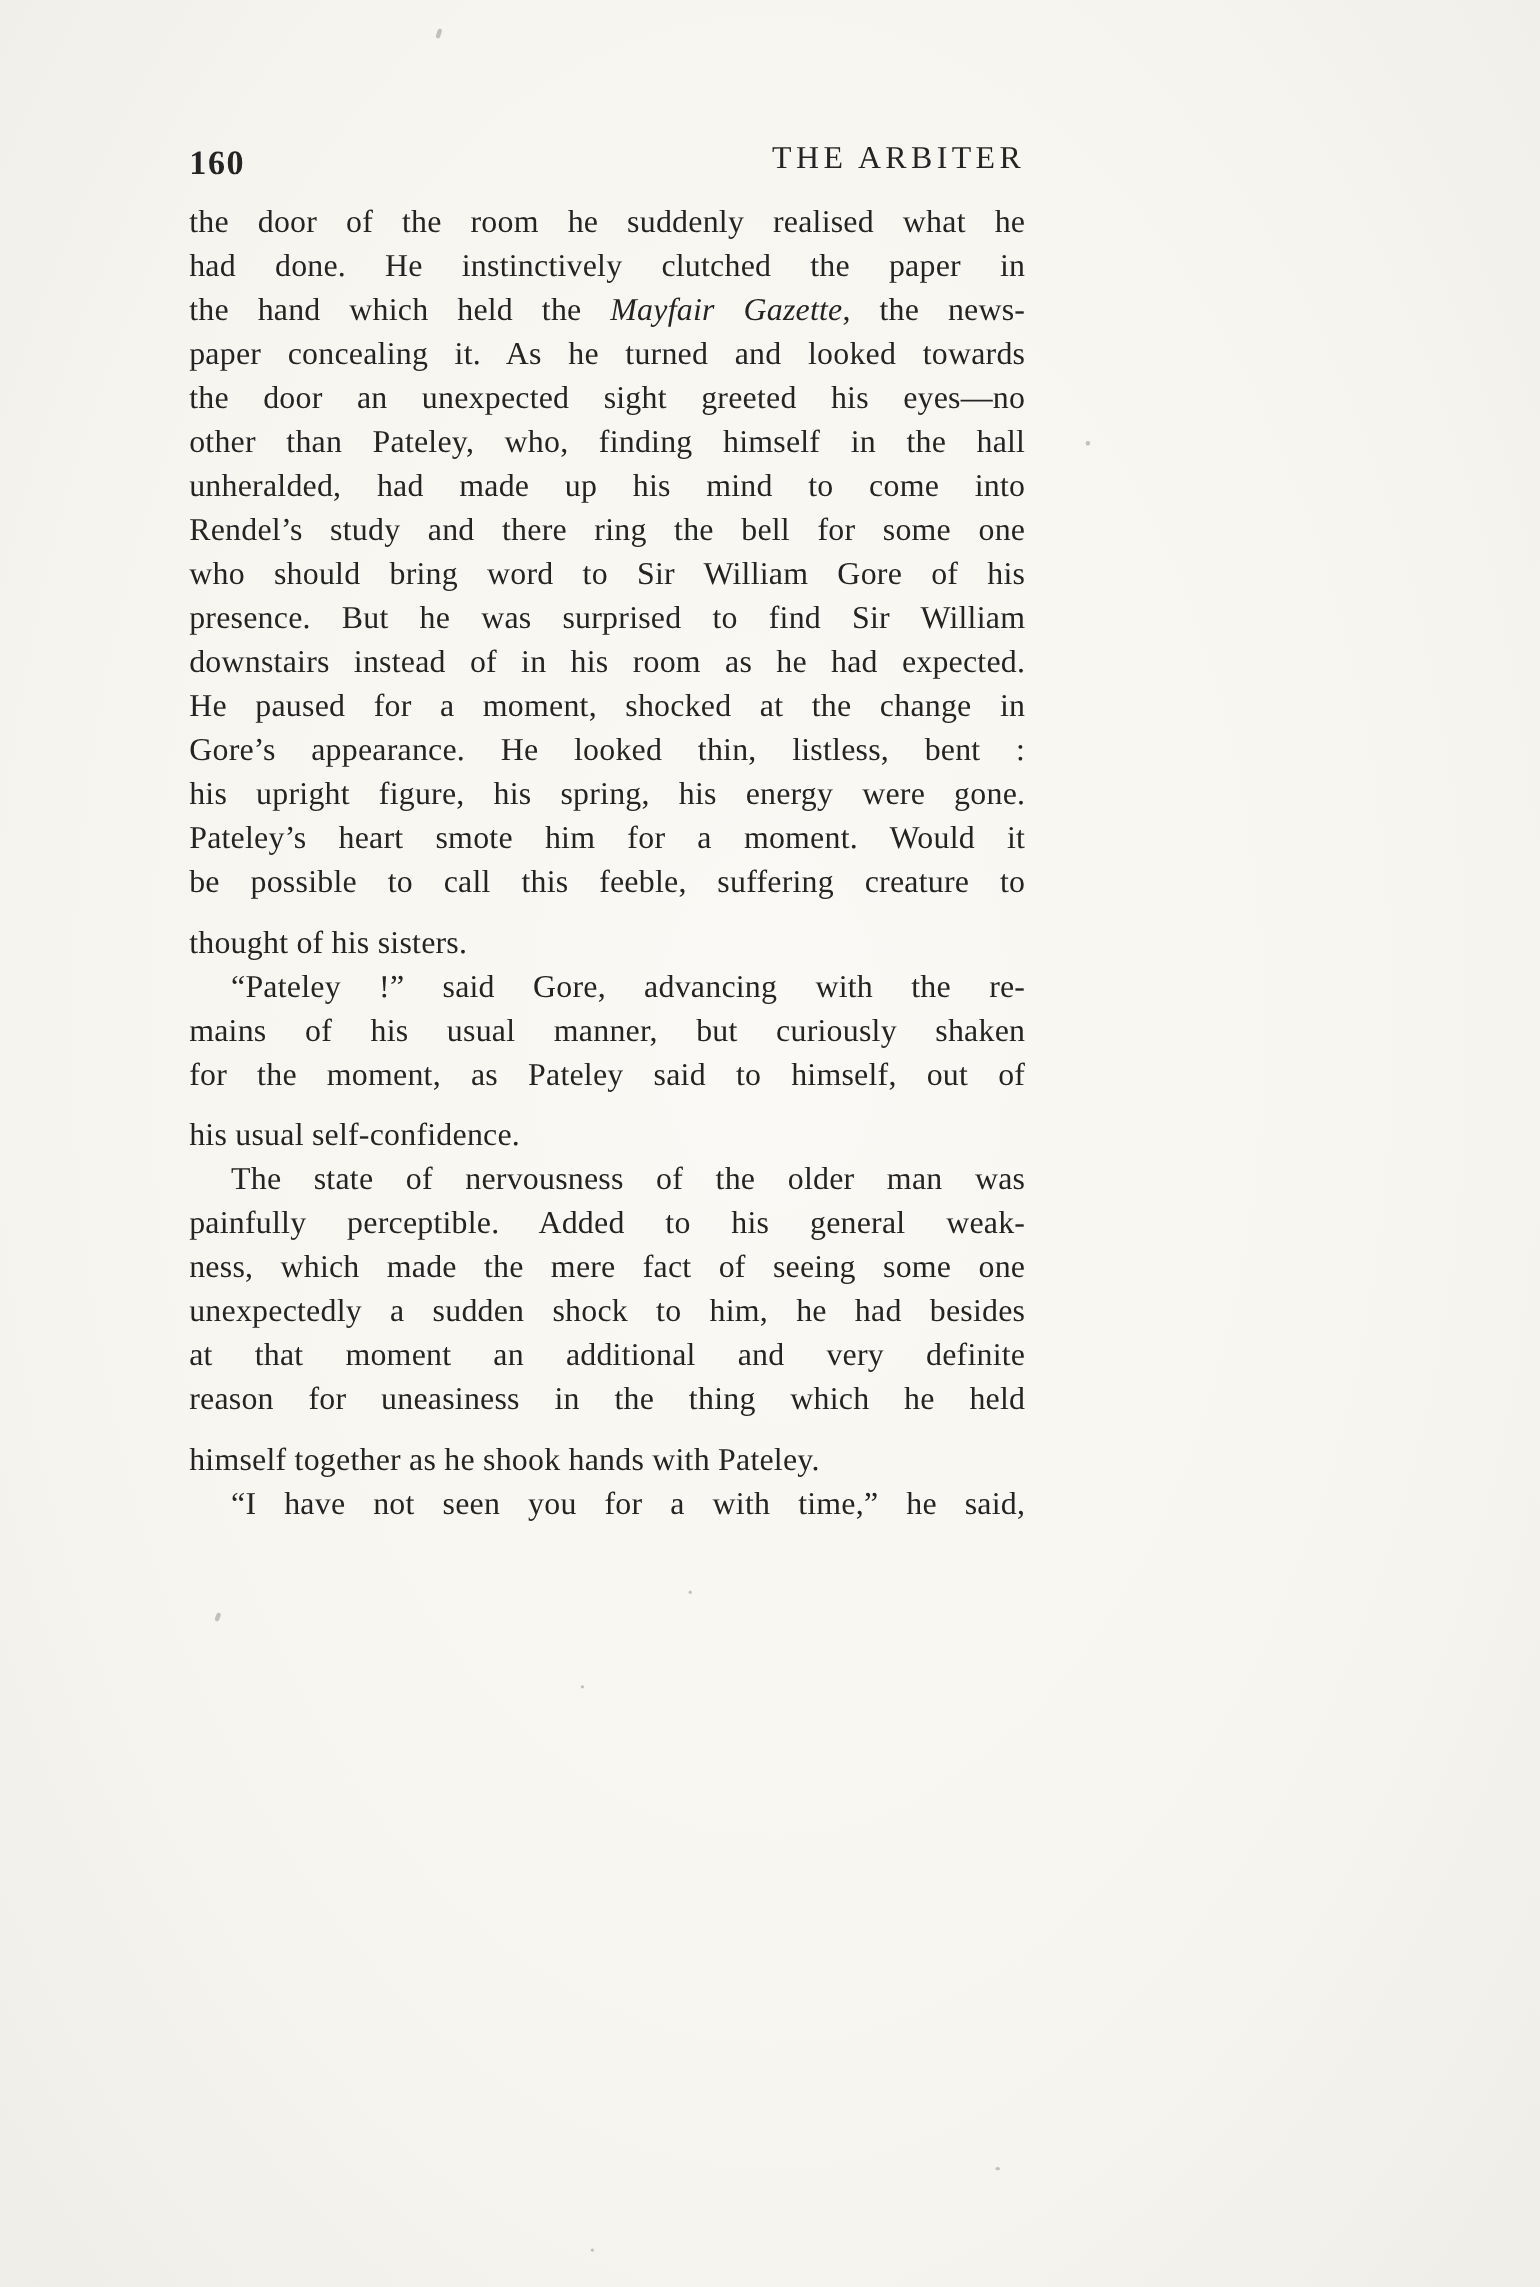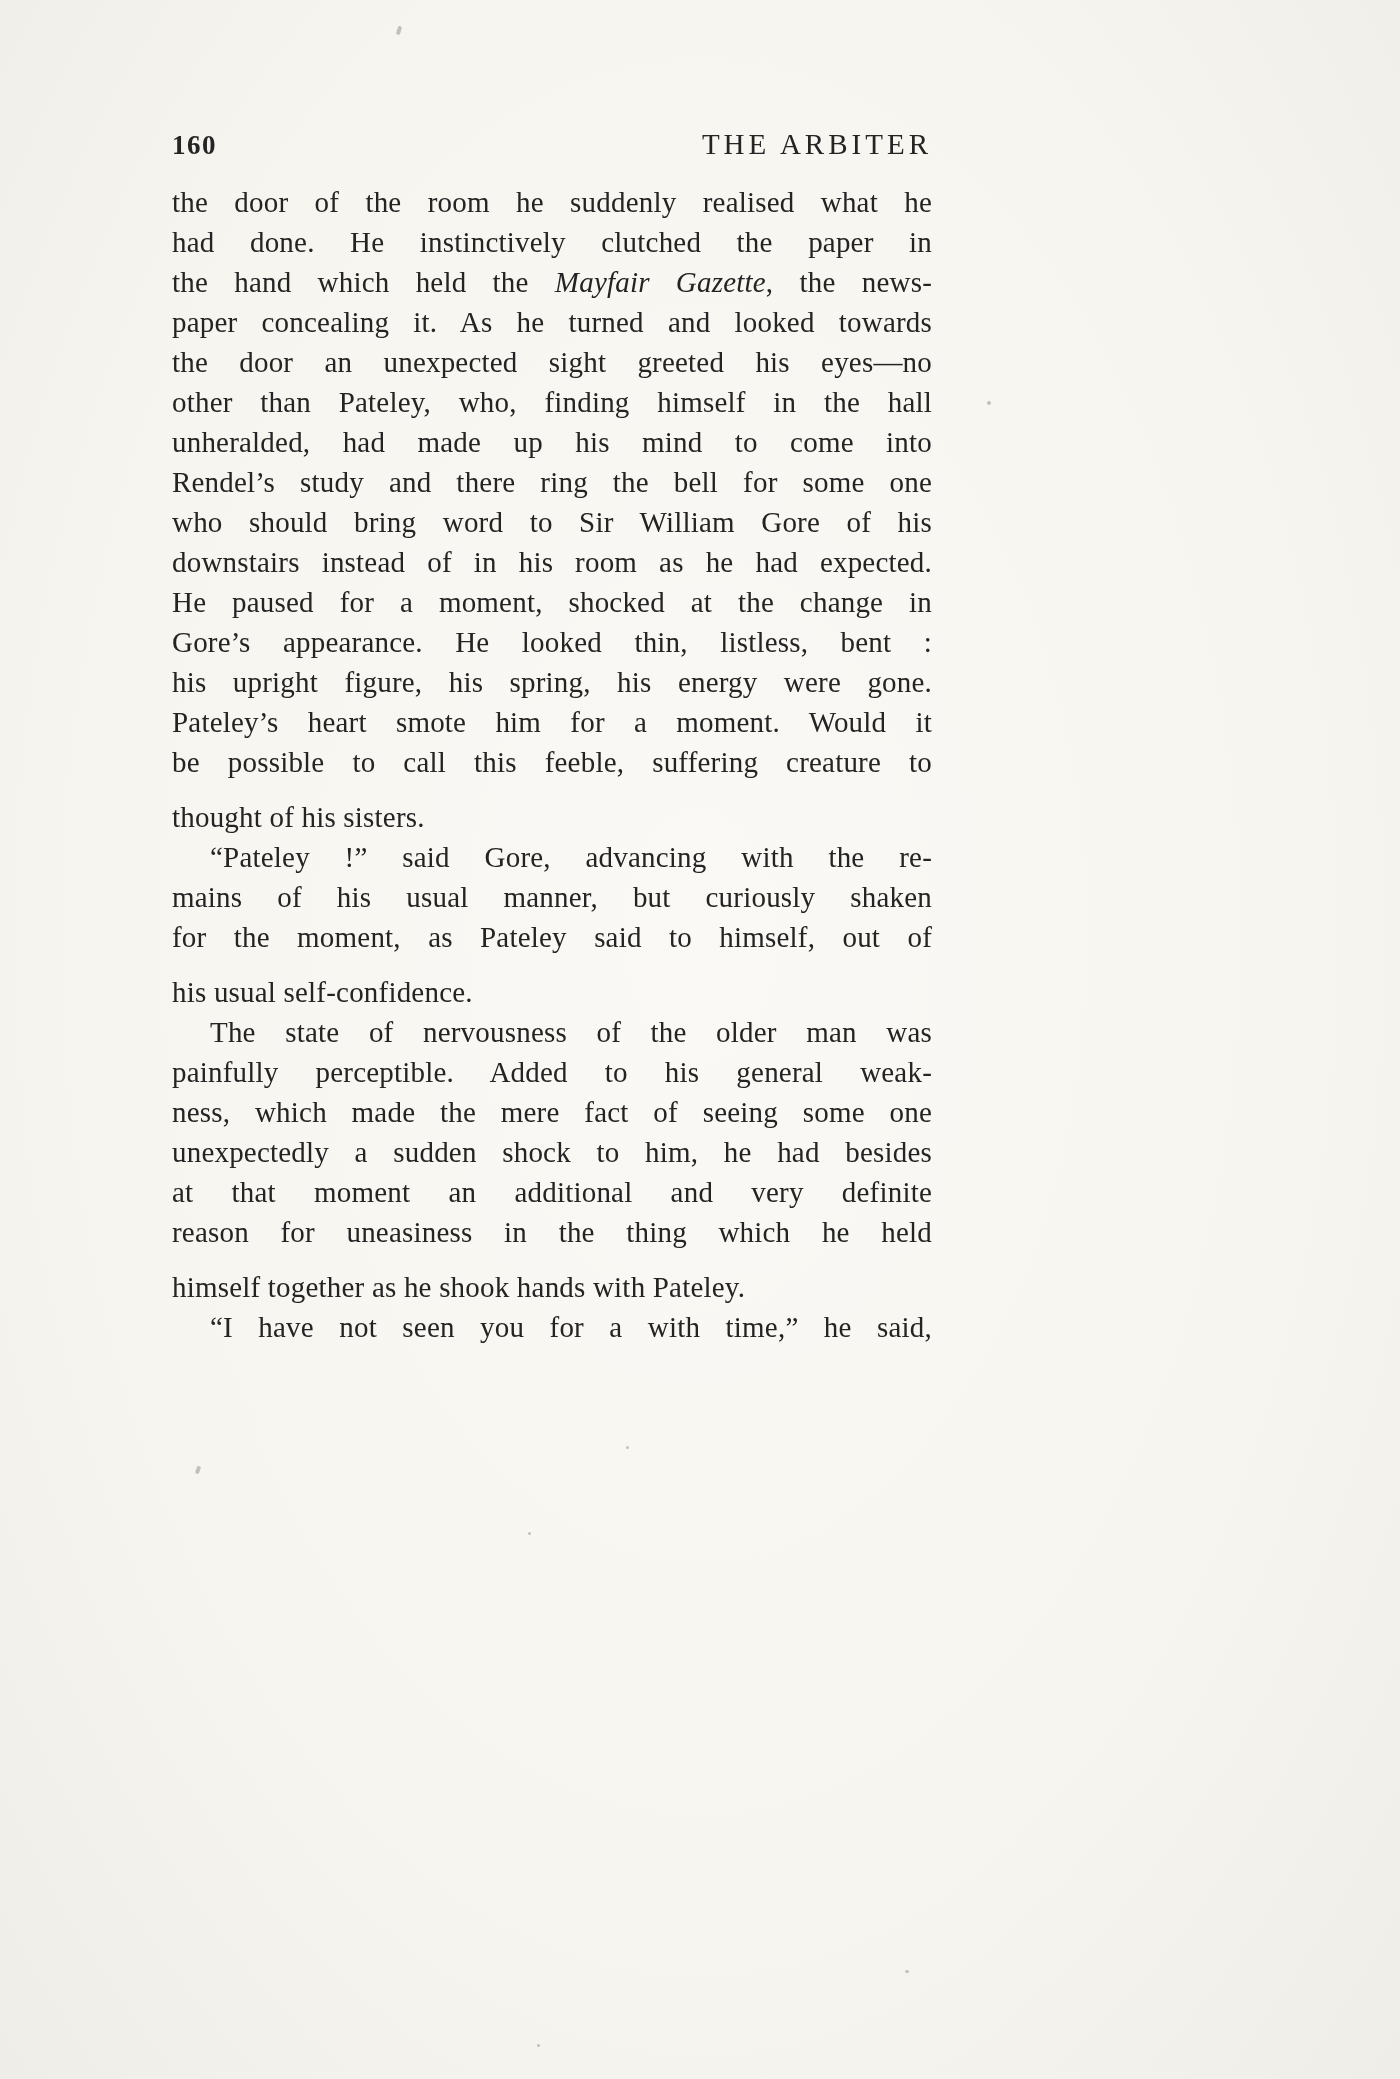--- a/index.html
+++ b/index.html
@@ -21,21 +21,21 @@
     position: absolute;
     left: 172px;
     top: 128px;
     width: 760px;
     height: 42px;
   }
   .pagenum {
     position: absolute;
     left: 0;
     top: 2px;
-    font-size: 27px;
+    font-size: 31px;
     font-weight: 700;
     letter-spacing: 1.5px;
   }
   .running-title {
     position: absolute;
     left: 0;
     top: 0;
     width: 100%;
     text-align: right;
     font-size: 29px;
@@ -78,20 +78,21 @@
   <div class="body-text">
       <div class="line">the door of the room he suddenly realised what he</div>
       <div class="line">had done.  He instinctively clutched the paper in</div>
       <div class="line">the hand which held the <em>Mayfair Gazette</em>, the news-</div>
       <div class="line">paper concealing it.  As he turned and looked towards</div>
       <div class="line">the door an unexpected sight greeted his eyes—no</div>
       <div class="line">other than Pateley, who, finding himself in the hall</div>
       <div class="line">unheralded, had made up his mind to come into</div>
       <div class="line">Rendel’s study and there ring the bell for some one</div>
       <div class="line">who should bring word to Sir William Gore of his</div>
+      <div class="line">presence.  But he was surprised to find Sir William</div>
       <div class="line">downstairs instead of in his room as he had expected.</div>
       <div class="line">He paused for a moment, shocked at the change in</div>
       <div class="line">Gore’s appearance.  He looked thin, listless, bent :</div>
       <div class="line">his upright figure, his spring, his energy were gone.</div>
       <div class="line">Pateley’s heart smote him for a moment.  Would it</div>
       <div class="line">be possible to call this feeble, suffering creature to</div>
       <div class="line no-fill">thought of his sisters.</div>
       <div class="line indent">“Pateley !” said Gore, advancing with the re-</div>
       <div class="line">mains of his usual manner, but curiously shaken</div>
       <div class="line">for the moment, as Pateley said to himself, out of</div>

